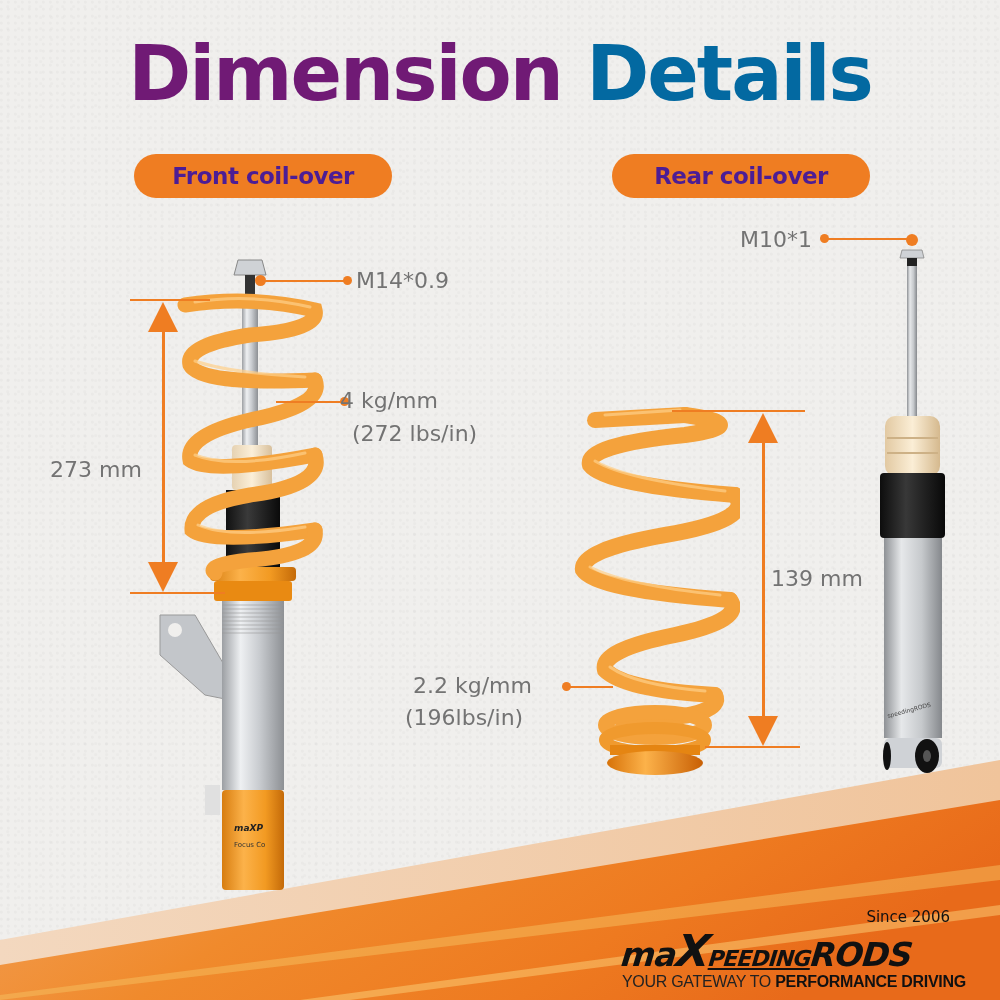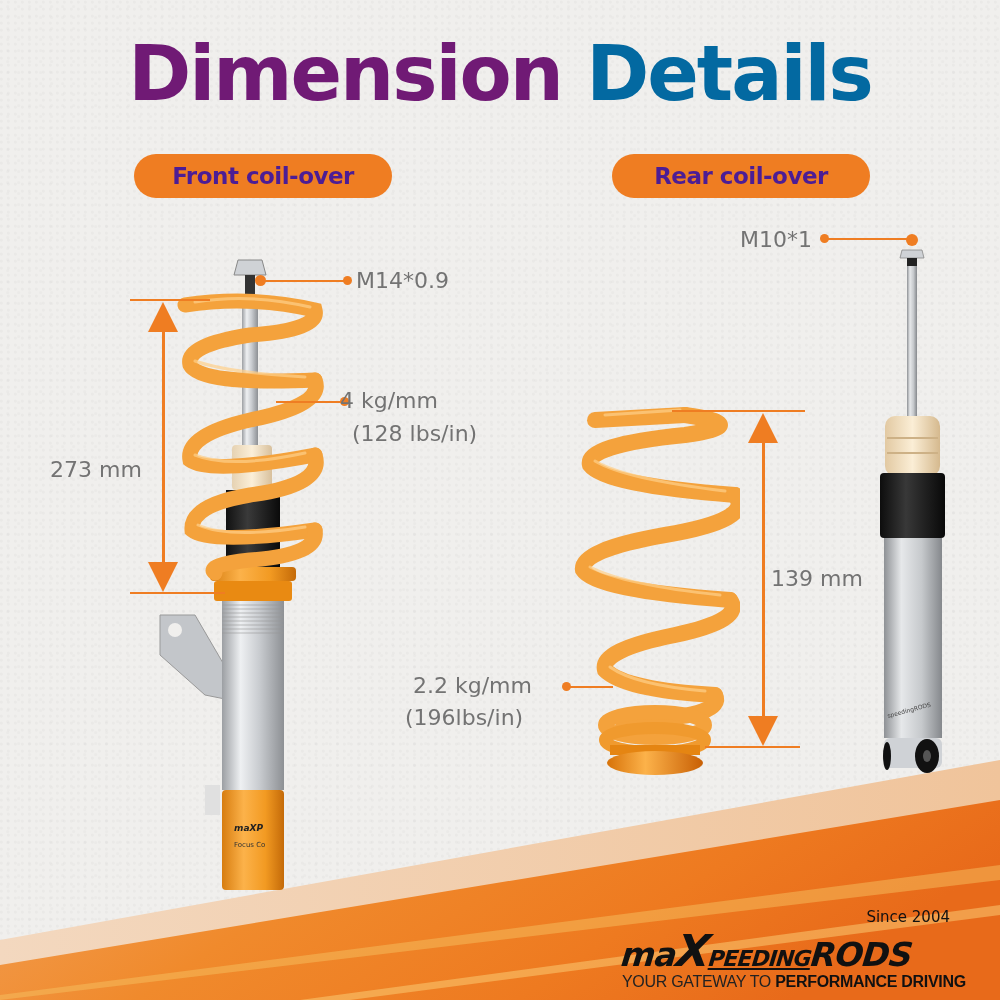--- a/index.html
+++ b/index.html
@@ -184,21 +184,21 @@
 </svg>
 
 <div class="dot" style="left:255px;top:275px;width:11px;height:11px;"></div>
 <div class="hline" style="left:262px;top:280px;width:86px;"></div>
 <div class="dot" style="left:343px;top:276px;"></div>
 <div class="label" style="left:356px;top:266px;">M14*0.9</div>
 
 <div class="hline" style="left:276px;top:401px;width:68px;"></div>
 <div class="dot" style="left:340px;top:397px;"></div>
 <div class="label" style="left:340px;top:386px;">4 kg/mm</div>
-<div class="label" style="left:352px;top:419px;">(128 lbs/in)</div>
+<div class="label" style="left:352px;top:419px;">(272 lbs/in)</div>
 
 <div class="hline" style="left:130px;top:299px;width:80px;"></div>
 <div class="hline" style="left:130px;top:592px;width:95px;"></div>
 <div class="arrow-up" style="left:148px;top:302px;"></div>
 <div class="vline" style="left:162px;top:330px;height:232px;"></div>
 <div class="arrow-down" style="left:148px;top:562px;"></div>
 <div class="label" style="left:50px;top:455px;">273 mm</div>
 
 <svg class="part" style="left:565px;top:395px;" width="175" height="390" viewBox="0 0 175 390">
   <defs>
@@ -271,19 +271,19 @@
   <rect x="14" y="510" width="58" height="30" rx="6" fill="#cfd2d6"></rect>
   <ellipse cx="57" cy="528" rx="12" ry="17" fill="#111"></ellipse>
   <ellipse cx="57" cy="528" rx="4" ry="6" fill="#555"></ellipse>
   <ellipse cx="17" cy="528" rx="4" ry="14" fill="#111"></ellipse>
 </svg>
 
 <div class="label" style="left:740px;top:225px;">M10*1</div>
 <div class="dot" style="left:820px;top:234px;"></div>
 <div class="hline" style="left:826px;top:238px;width:86px;"></div>
 
-<div class="logo-since">Since 2004</div>
+<div class="logo-since">Since 2006</div>
 <div class="logo-main">
   <span>ma</span><span class="x">X</span><span class="small">PEEDING</span><span>RODS</span>
 </div>
 <div class="tagline">
   <span>YOUR GATEWAY TO </span><b>PERFORMANCE DRIVING</b>
 </div>
 
 </body></html>

